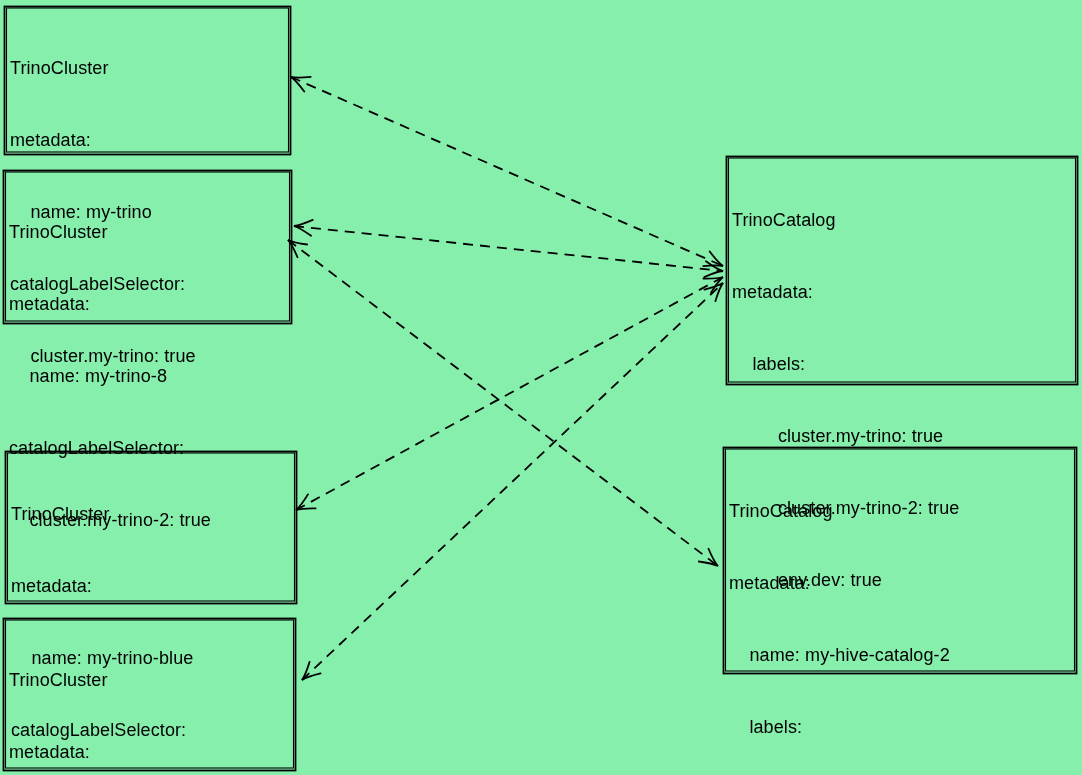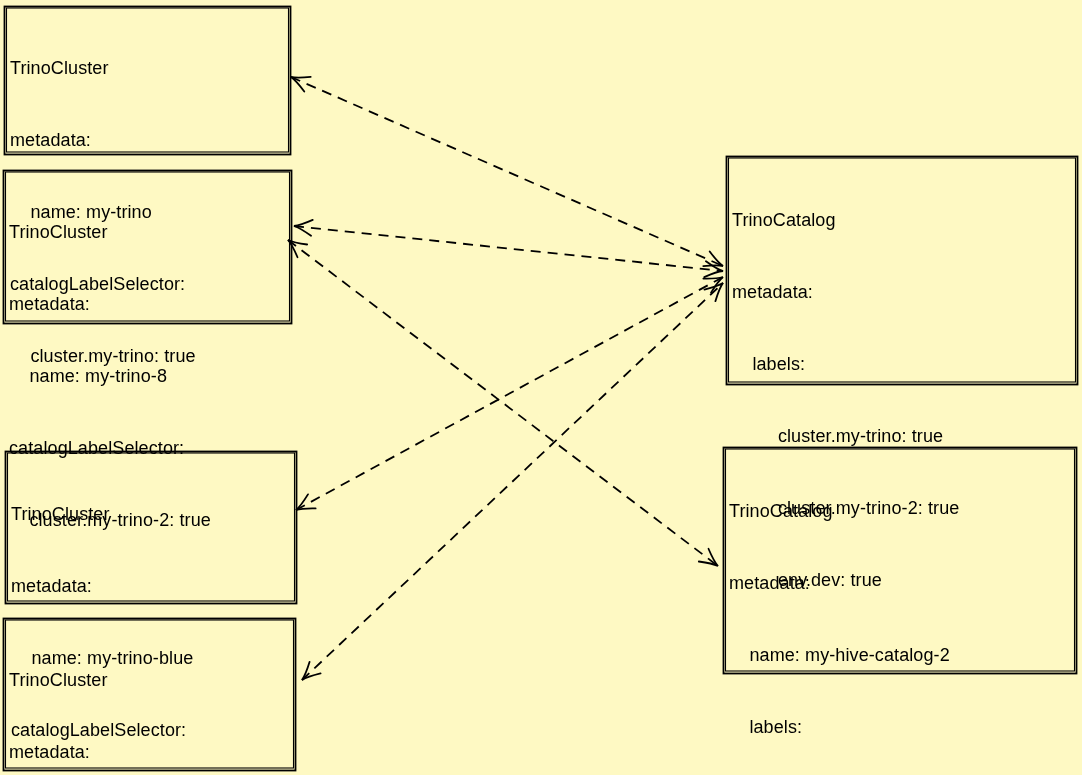--- a/index.html
+++ b/index.html
@@ -1,19 +1,19 @@
 <!DOCTYPE html>
 <html><head>
 <meta charset="utf-8">
 <style>
   html,body{margin:0;padding:0;background:#ffffff;}
   .stage{
     position:relative;
     width:1082px;height:775px;
-    background:#fef9c3;
+    background:#86efac;
     font-family:"Liberation Sans",sans-serif;
     color:#000000;
     overflow:hidden;
   }
   .stage svg{position:absolute;left:0;top:0;}
   .node-text{
     position:absolute;
     font-size:18px;
     line-height:24px;
     white-space:pre;

